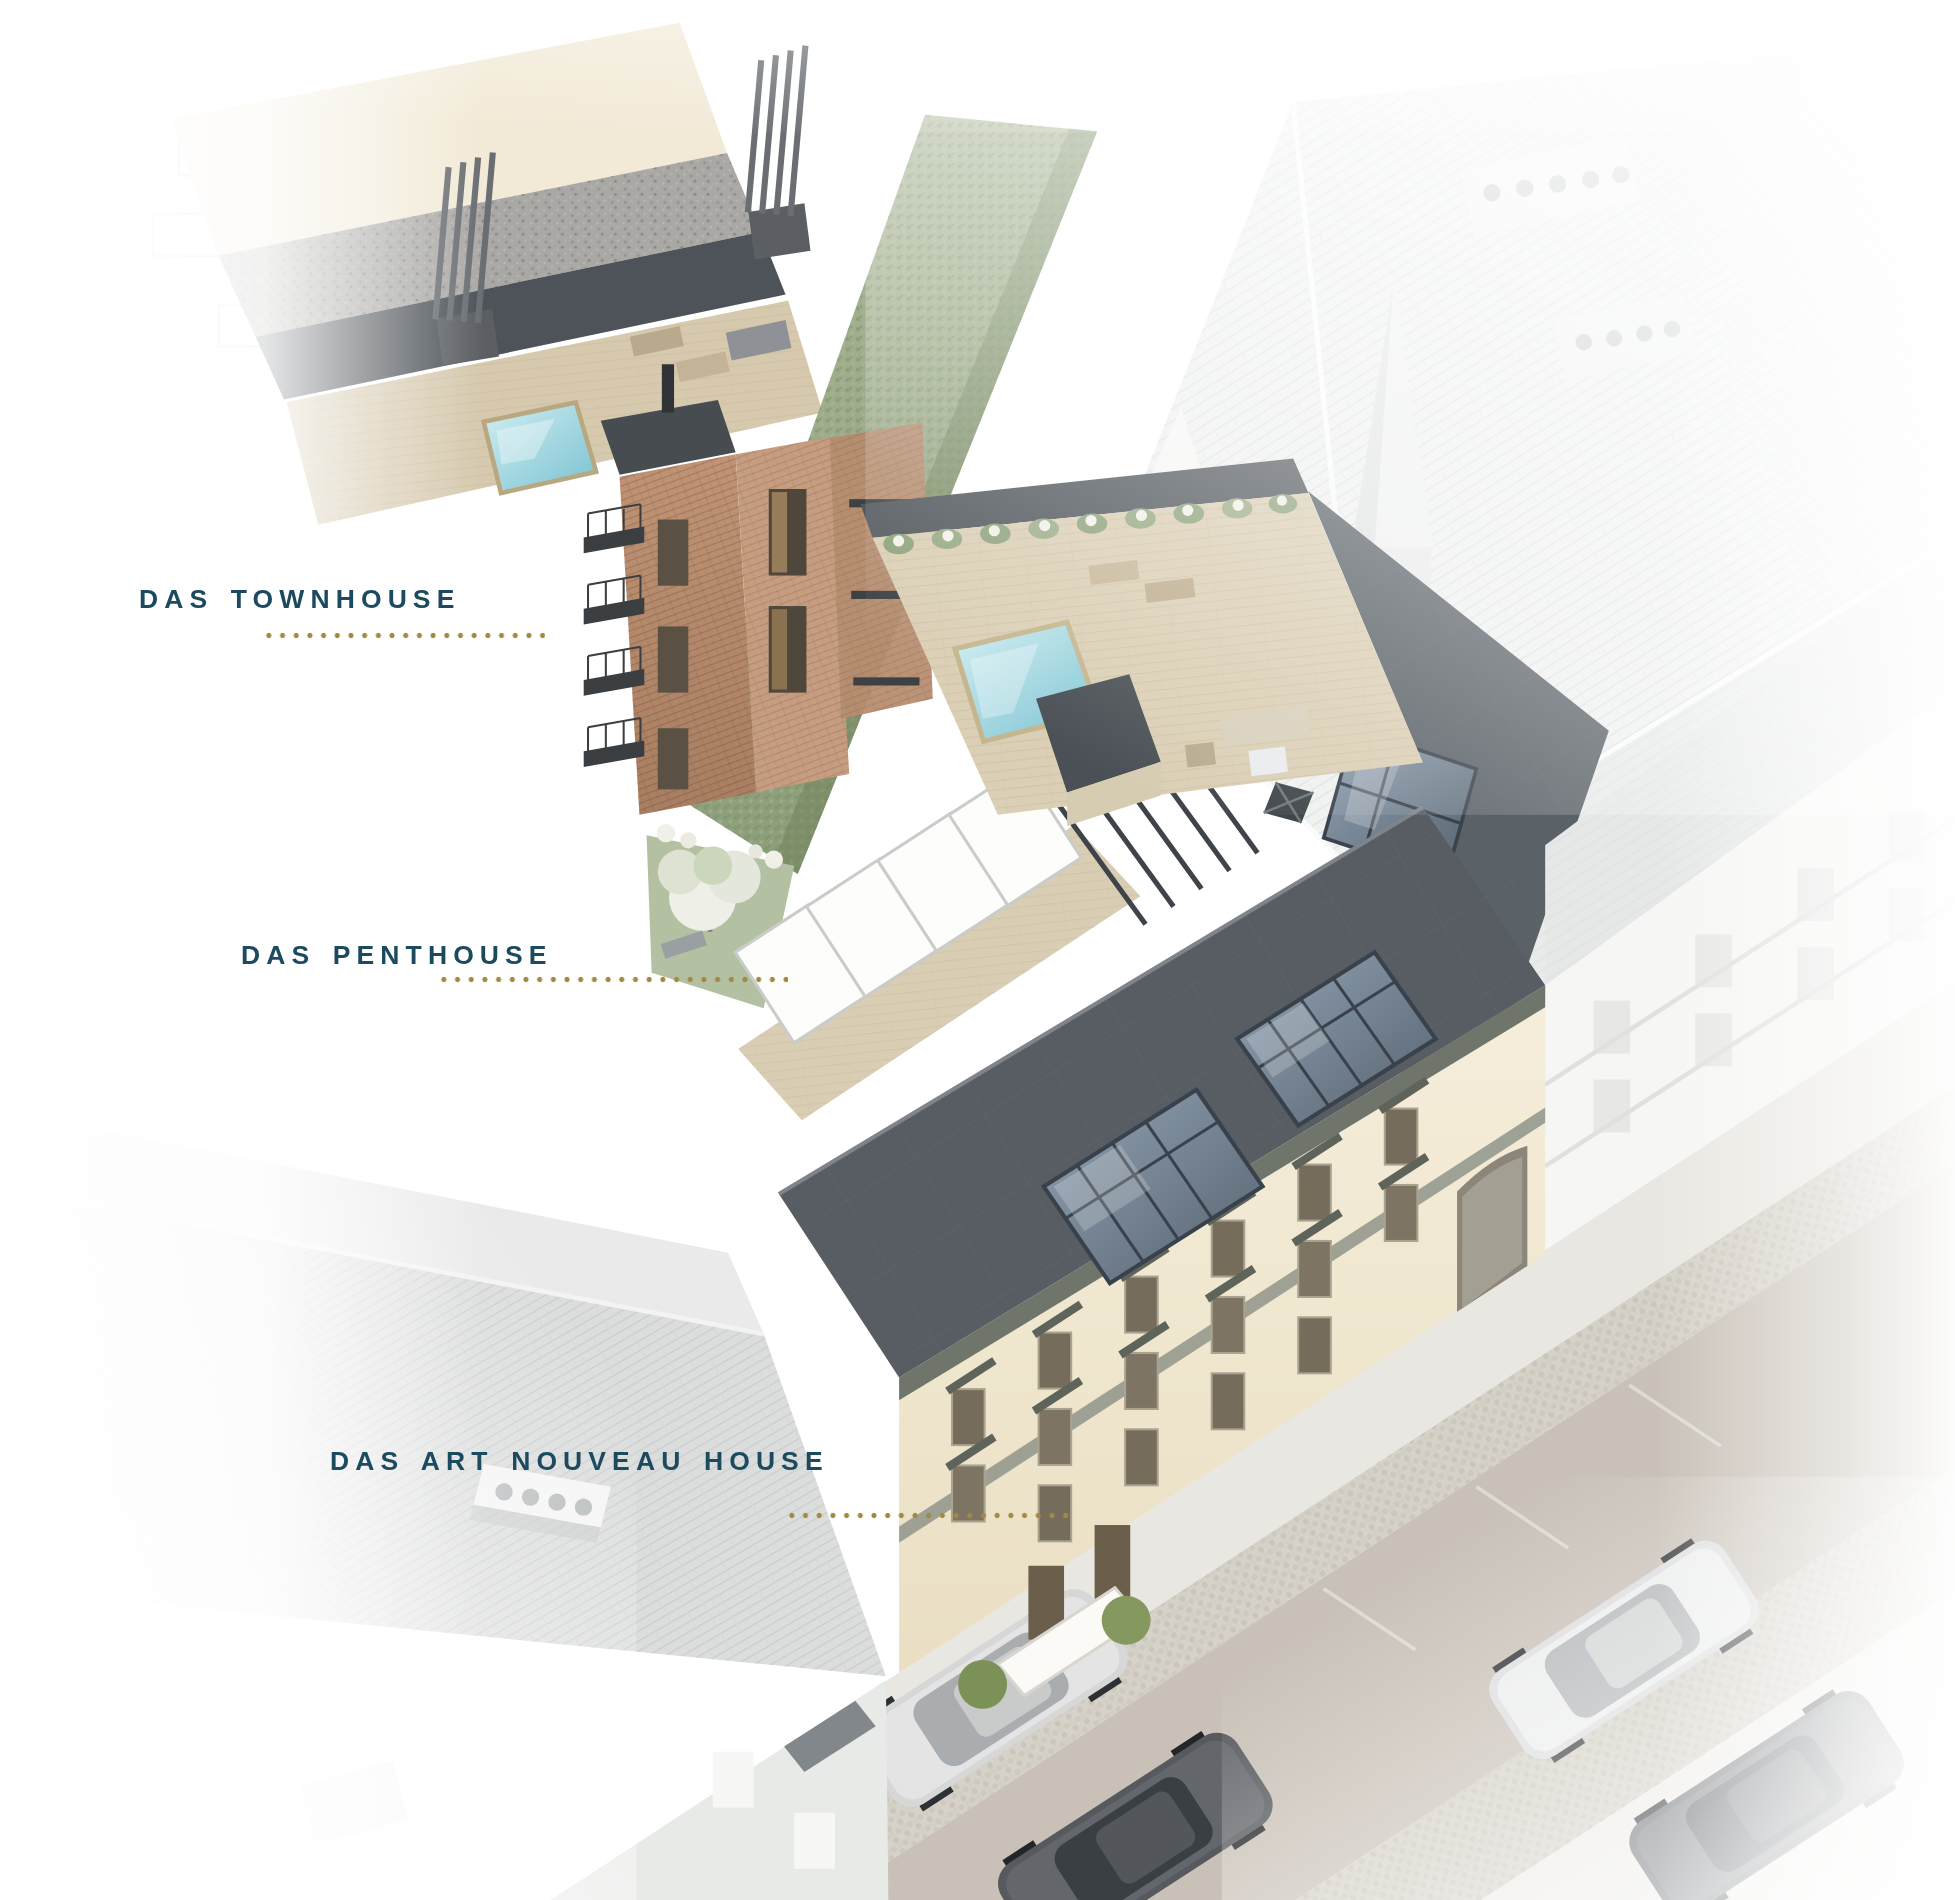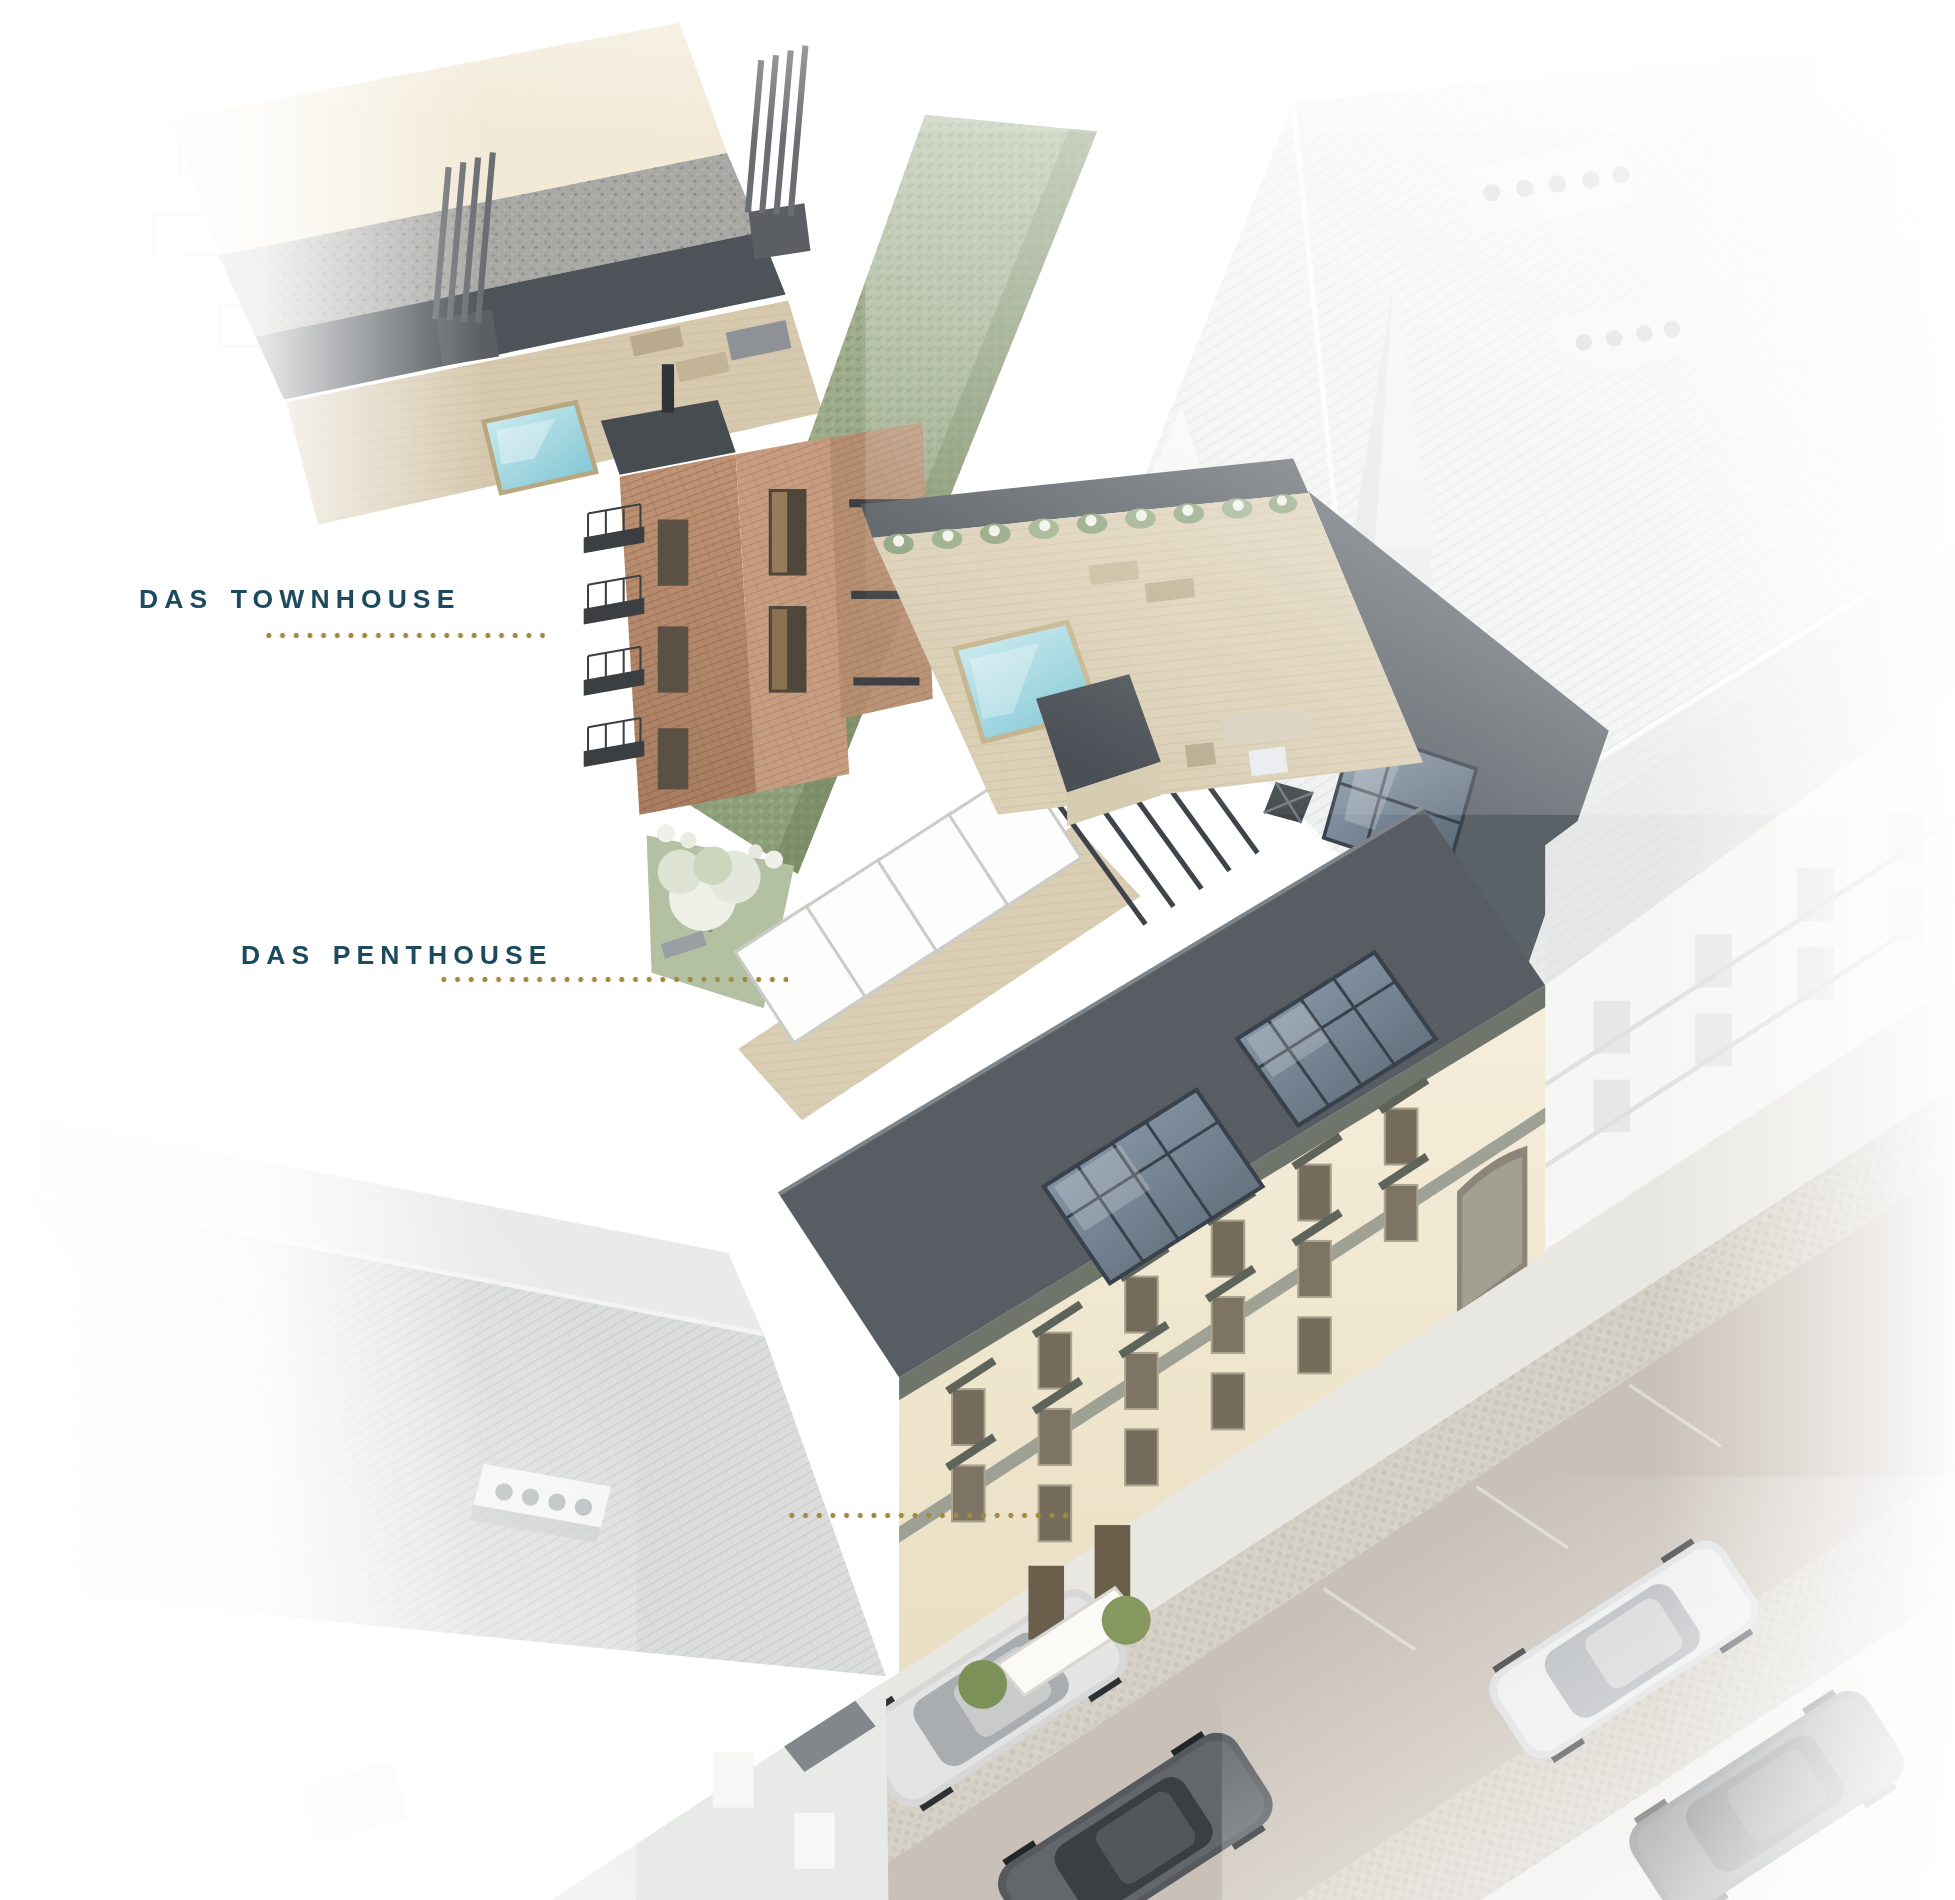--- a/index.html
+++ b/index.html
@@ -467,16 +467,17 @@
     <rect x="0" y="0" width="3840" height="260" fill="url(#fadeTR)" opacity="0.6"></rect>
   </g>
 </svg>
 
 <div class="anno" style="left:139px; top:584px;">DAS TOWNHOUSE</div>
 <div class="dots" style="left:262px; top:632px; width:283px;"></div>
 
 <div class="anno" style="left:241px; top:940px;">DAS PENTHOUSE</div>
 <div class="dots" style="left:437px; top:976px; width:351px;"></div>
 
+<div class="anno" style="left:330px; top:1446px;">DAS ART NOUVEAU HOUSE</div>
 <div class="dots" style="left:785px; top:1512px; width:289px;"></div>
 
 </div>
 
 
 </body></html>

